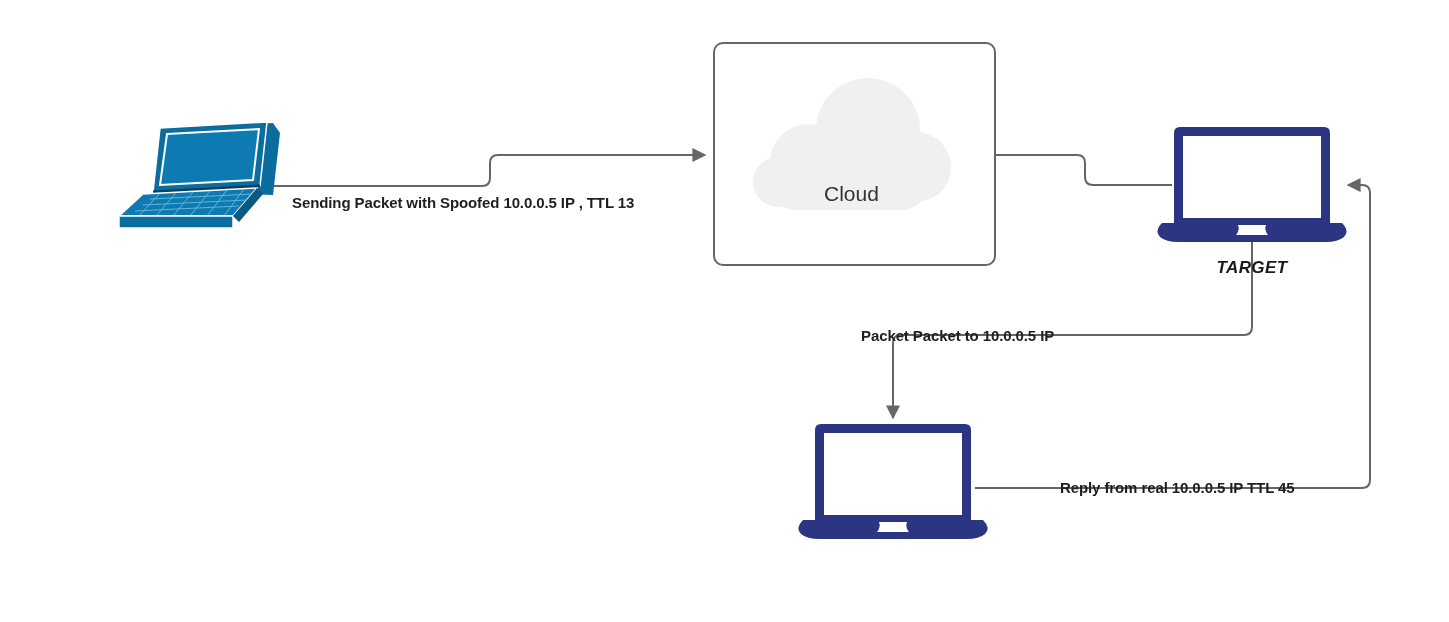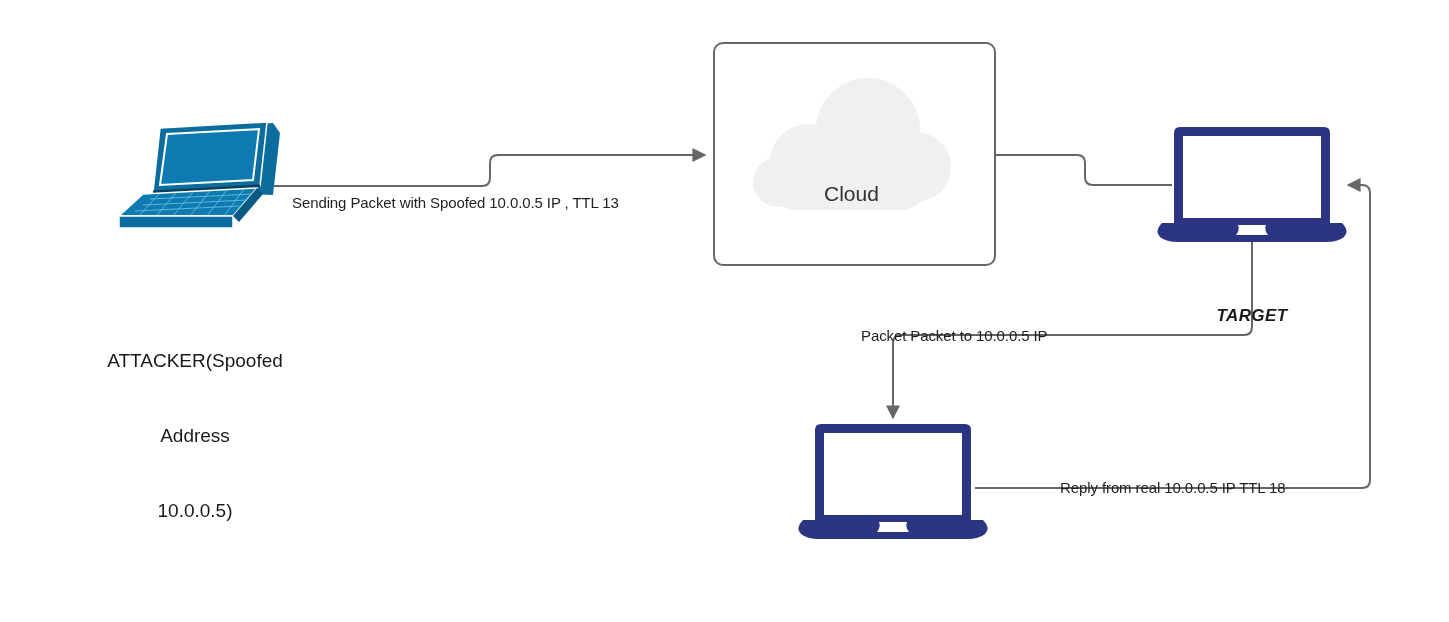--- a/index.html
+++ b/index.html
@@ -27,36 +27,35 @@
   }
   .node {
     position: absolute;
   }
   .node-label {
     position: absolute;
     text-align: center;
     color: #1a1a1a;
     white-space: pre;
     line-height: 25px;
-    margin-top: 48px;
   }
   .label-plain {
     font-size: 19px;
     font-weight: 400;
   }
   .label-target {
     font-size: 17px;
     font-weight: bold;
     font-style: italic;
     letter-spacing: 0.4px;
   }
   .edge-label {
     position: absolute;
     font-size: 15px;
-    font-weight: normal;
+    font-weight: bold;
     color: #1f1f1f;
     white-space: pre;
     letter-spacing: -0.1px;
   }
   .cloud-text {
     position: absolute;
     font-size: 21px;
     font-weight: 400;
     color: #333333;
     white-space: pre;
@@ -120,25 +119,20 @@
         <path d="M 105 71 L 85 96"></path>
         <path d="M 122 70 L 102 96"></path>
         <path d="M 139 69 L 119 96"></path>
       </g>
 
       <path d="M 14 96 L 128 96 L 128 108 L 14 108 Z" fill="#0b6d9e" stroke="#ffffff" stroke-width="1.5"></path>
 
       <path d="M 128 96 L 152 68 L 158 74 L 134 102 Z" fill="#095a82"></path>
     </svg>
   </div>
-  <div class="node-label label-plain" style="left:60px; top:250px; width:270px;">
-    <div>ATTACKER(Spoofed</div>
-    <div>Address</div>
-    <div>10.0.0.5)</div>
-  </div>
 
   <div class="node" style="left:1152px; top:125px; width:200px; height:120px;">
     <svg width="200" height="120" viewBox="0 0 200 120" xmlns="http://www.w3.org/2000/svg">
 
       <path d="M 22 8 Q 22 2 28 2 L 172 2 Q 178 2 178 8 L 178 98 L 22 98 Z" fill="#2b3582"></path>
 
       <rect x="31" y="11" width="138" height="82" fill="#ffffff"></rect>
 
       <path d="M 10 98 Q 2 106 8 112 Q 14 117 26 117 L 174 117 Q 186 117 192 112 Q 198 106 190 98 Z" fill="#2b3582"></path>
 
@@ -153,15 +147,15 @@
       <rect x="31" y="11" width="138" height="82" fill="#ffffff"></rect>
       <path d="M 10 98 Q 2 106 8 112 Q 14 117 26 117 L 174 117 Q 186 117 192 112 Q 198 106 190 98 Z" fill="#2b3582"></path>
       <path d="M 86 100 Q 88 105 84 110 L 116 110 Q 112 105 114 100 Z" fill="#ffffff"></path>
     </svg>
   </div>
 
   <div class="edge-label" style="left:292px; top:194px;">Sending Packet with Spoofed 10.0.0.5 IP , TTL 13</div>
 
   <div class="edge-label" style="left:861px; top:327px;">Packet Packet to 10.0.0.5 IP</div>
 
-  <div class="edge-label" style="left:1060px; top:479px;">Reply from real 10.0.0.5 IP TTL 18</div>
+  <div class="edge-label" style="left:1060px; top:479px;">Reply from real 10.0.0.5 IP TTL 45</div>
 
 </div>
 
 </body></html>

